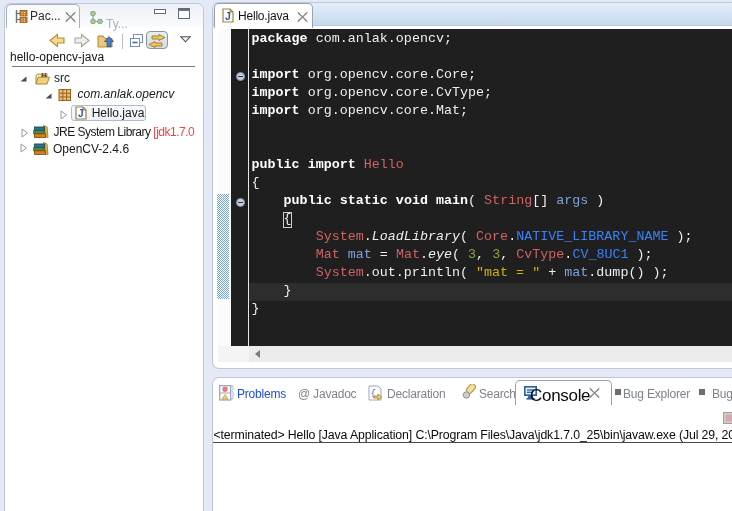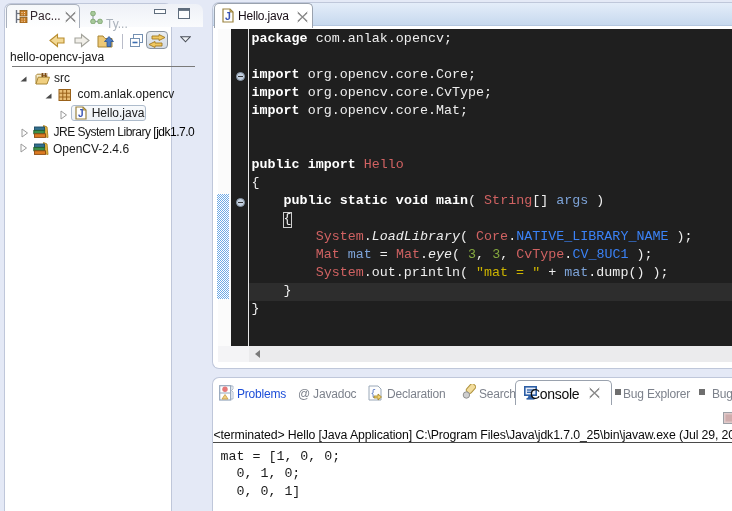--- a/index.html
+++ b/index.html
@@ -1,34 +1,34 @@
 <!DOCTYPE html>
 <html><head>
 <meta charset="utf-8">
 <style>
   * { margin:0; padding:0; box-sizing:border-box; }
   html,body { width:732px; height:511px; overflow:hidden; }
   body { background:#e4e9f6; font-family:"Liberation Sans", sans-serif; position:relative; }
   .abs { position:absolute; }
   .ui { font-size:12px; color:#1a1a1a; white-space:pre; }
-  .gray { color:#000000; }
+  .gray { color:#ef4444; }
   .mono { font-family:"Liberation Mono", monospace; white-space:pre; }
   .code { font-size:13.33px; line-height:18px; color:#eeeeee; letter-spacing:0.02px; }
   .kw { color:#ffffff; font-weight:bold; }
   .cls { color:#d06262; }
   .num { color:#84a83e; }
   .str { color:#ccb400; }
   .cst { color:#3b82f6; }
   .var { color:#7da3d8; }
   .itl { font-style:italic; }
 </style>
 </head>
 <body>
 
-<div class="abs" style="left:4px; top:3px; width:168px; height:508px; background:#ffffff; border:1px solid #bfc7da; border-bottom:none; border-radius:7px 7px 0 0;">
+<div class="abs" style="left:4px; top:3px; width:200px; height:508px; background:#ffffff; border:1px solid #bfc7da; border-bottom:none; border-radius:7px 7px 0 0;">
 
   <div class="abs" style="left:0; top:0; width:198px; height:23px; background:linear-gradient(#eef1f7,#fafbfd); border-radius:7px 7px 0 0;"></div>
 
   <div class="abs" style="left:1px; top:0px; width:74px; height:24px; background:linear-gradient(#f6f8fa,#ffffff); border:1px solid #aab1bd; border-bottom:none; border-radius:5px 5px 0 0;"></div>
   <svg class="abs" style="left:10px; top:6px;" width="14" height="13" viewBox="0 0 14 13">
     <line x1="1.5" y1="0" x2="1.5" y2="13" stroke="#6b7280" stroke-width="1.4"></line>
     <line x1="1.5" y1="3.5" x2="5" y2="3.5" stroke="#6b7280" stroke-width="1.2"></line>
     <line x1="1.5" y1="9.5" x2="5" y2="9.5" stroke="#6b7280" stroke-width="1.2"></line>
     <rect x="5" y="0.5" width="7" height="5.5" fill="#c87e28" stroke="#8a5a14" stroke-width="0.8"></rect>
     <rect x="5" y="7.5" width="7" height="5.5" fill="#c87e28" stroke="#8a5a14" stroke-width="0.8"></rect>
@@ -101,21 +101,21 @@
   <svg class="abs" style="left:40px; top:88.5px;" width="7" height="6" viewBox="0 0 7 6">
       <path d="M6.5 0.5 L6.5 5.5 L0.5 5.5 Z" fill="#4a4a4a"></path>
     </svg>
   <svg class="abs" style="left:53px; top:84px;" width="14" height="14" viewBox="0 0 14 14">
     <rect x="1" y="1.5" width="11.5" height="11" fill="#eabf77" stroke="#9a621a" stroke-width="1"></rect>
     <line x1="4.8" y1="1.5" x2="4.8" y2="12.5" stroke="#9a621a" stroke-width="1"></line>
     <line x1="8.6" y1="1.5" x2="8.6" y2="12.5" stroke="#9a621a" stroke-width="1"></line>
     <line x1="1" y1="5.2" x2="12.5" y2="5.2" stroke="#9a621a" stroke-width="1"></line>
     <line x1="1" y1="9" x2="12.5" y2="9" stroke="#9a621a" stroke-width="1"></line>
   </svg>
-  <div class="abs ui" style="left:72.6px; top:83px;">com.anlak.opencv</div>
+  <div class="abs ui" style="left:72.6px; top:83px;font-style:italic;">com.anlak.opencv</div>
 
   <div class="abs" style="left:65.5px; top:100.5px; width:75px; height:16.5px; background:linear-gradient(#f8fafc,#edf1f6); border:1px solid #aebccc; border-radius:3px;"></div>
   <svg class="abs" style="left:54.5px; top:105.5px;" width="8" height="10" viewBox="0 0 8 10">
       <path d="M1 1 L6.5 5 L1 9 Z" fill="#fdfdfd" stroke="#9a9a9a" stroke-width="1"></path>
     </svg>
   <svg class="abs" style="left:70px; top:102px;" width="12" height="14" viewBox="0 0 12 14">
     <path d="M1 1 L8 1 L11 4 L11 13 L1 13 Z" fill="#ffffff" stroke="#9b8440" stroke-width="1.2"></path>
     <path d="M8 1 L8 4 L11 4 Z" fill="#d7bc6a" stroke="#9b8440" stroke-width="1"></path>
     <text x="3" y="11" font-family="Liberation Sans" font-size="10" font-weight="bold" fill="#3752b4">J</text>
   </svg>
@@ -225,31 +225,28 @@
 
   <div class="abs" style="left:302px; top:2px; width:97px; height:25px; background:#ffffff; border:1px solid #9aa2ae; border-bottom:none; border-radius:5px 5px 0 0;"></div>
   <svg class="abs" style="left:310px; top:7px;" width="15" height="15" viewBox="0 0 15 15">
     <rect x="1" y="1" width="13" height="10" fill="#2d5fa6"></rect>
     <rect x="2.6" y="2.6" width="9.8" height="6.8" fill="#e8eefa"></rect>
     <line x1="4" y1="5" x2="11.5" y2="5" stroke="#2d5fa6" stroke-width="1.3"></line>
     <line x1="4" y1="7.3" x2="9" y2="7.3" stroke="#2d5fa6" stroke-width="1.3"></line>
     <path d="M5.5 11 L9.5 11 L10.5 13 L4.5 13 Z" fill="#2d5fa6"></path>
     <rect x="3.5" y="13" width="8" height="1.6" fill="#2d5fa6"></rect>
   </svg>
-  <div class="abs ui" style="left:317px; top:8px; color:#0c0c0c; font-size:14px; letter-spacing:-0.3px;">Console</div>
+  <div class="abs ui" style="left:317px; top:8px; color:#0c0c0c; font-size:17px; letter-spacing:-0.3px;">Console</div>
   <svg class="abs" style="left:374.5px; top:9px;" width="13" height="12" viewBox="0 0 13 12">
     <path d="M2 1.7 L11 10.3 M11 1.7 L2 10.3" stroke="#8a8a8a" stroke-width="1.4" fill="none"></path>
     <path d="M1.6 1 L4.2 3.4 M11.4 1 L8.8 3.4 M1.6 11 L4.2 8.6 M11.4 11 L8.8 8.6" stroke="#8a8a8a" stroke-width="1" fill="none"></path>
   </svg>
   <div class="abs" style="left:402px; top:11px; width:6px; height:6px; background:#6e6e6e;"></div>
   <div class="abs ui" style="left:410px; top:9px; color:#7d828c; letter-spacing:-0.2px;">Bug Explorer</div>
   <div class="abs" style="left:486px; top:11px; width:6px; height:6px; background:#6e6e6e;"></div>
   <div class="abs ui" style="left:499px; top:9px; color:#7d828c; letter-spacing:-0.2px;">Bug</div>
 
   <div class="abs" style="left:510px; top:33.5px; width:12px; height:12px; background:#cfadad; border:1px solid #9ca0a6; box-shadow:inset 0 0 0 1.5px #e0c9c9;"></div>
 
   <div class="abs" style="left:0.5px; top:50px; font-size:12.3px; letter-spacing:-0.12px; color:#0a0a0a; white-space:pre;">&lt;terminated&gt; Hello [Java Application] C:\Program Files\Java\jdk1.7.0_25\bin\javaw.exe (Jul 29, 20</div>
   <div class="abs" style="left:0px; top:64px; width:520px; height:1px; background:#4a4a4a;"></div>
 
-  <div class="abs mono" style="left:7.4px; top:69.6px; font-size:13.33px; line-height:17.7px; color:#1c1c1c;">mat = [1, 0, 0;
-  0, 1, 0;
-  0, 0, 1]</div>
 </div>
 
 </body></html>

